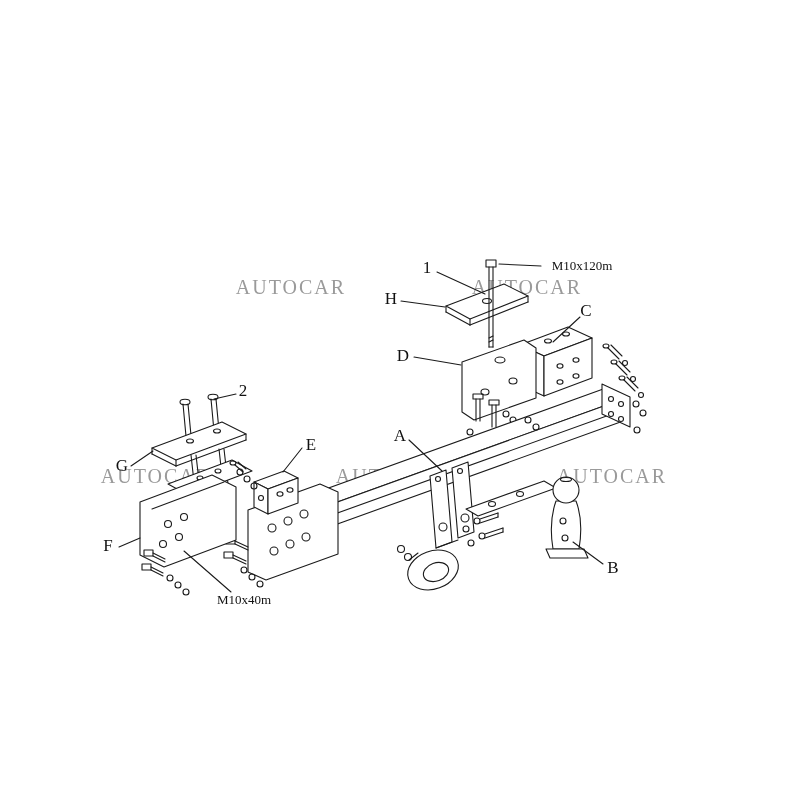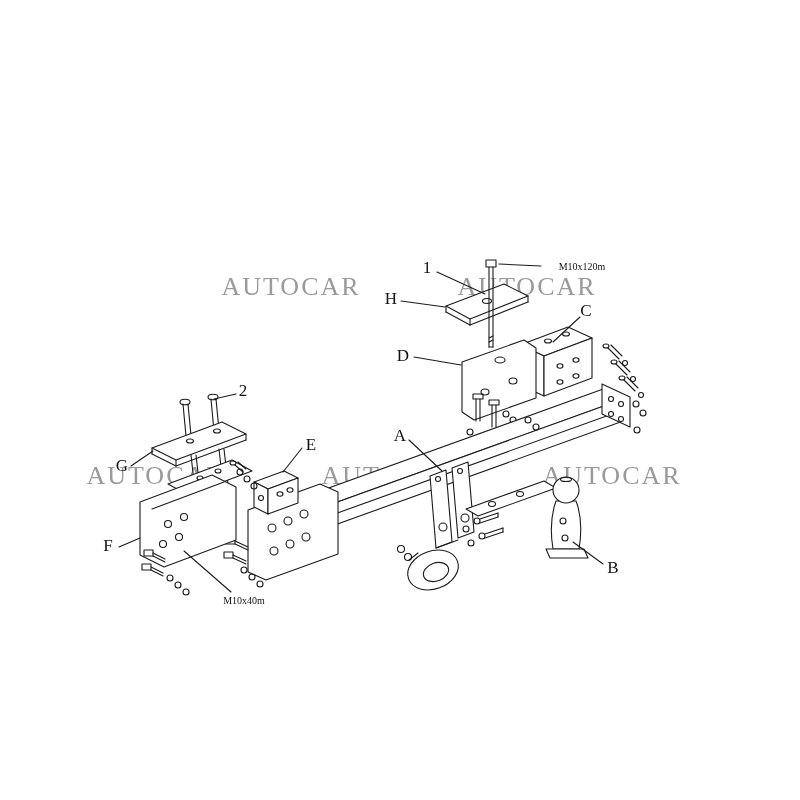--- a/index.html
+++ b/index.html
@@ -3,29 +3,29 @@
 <meta charset="utf-8">
 <style>
   html,body { margin:0; padding:0; background:#ffffff; }
   .stage {
     position:relative; width:800px; height:800px; background:#ffffff;
     overflow:hidden; font-family:"Liberation Serif", serif;
   }
   .stage svg { position:absolute; left:0; top:0; z-index:1; }
   .wm {
     position:absolute; z-index:0; transform:translate(-50%,-50%);
-    font-family:"Liberation Serif", serif; font-size:26px; color:#9a9a9a;
+    font-family:"Liberation Serif", serif; font-size:20px; color:#9a9a9a;
     letter-spacing:2px; white-space:nowrap; user-select:none;
   }
   .lbl {
     position:absolute; z-index:2; transform:translate(-50%,-50%);
     font-family:"Liberation Serif", serif; font-size:17px; color:#111111;
     white-space:nowrap;
   }
-  .lbl.spec { font-size:10px;text-align:center; }
+  .lbl.spec { font-size:13px;text-align:center; }
 </style>
 </head>
 <body>
 
 <div class="stage">
 
   <span class="wm" style="left:291px; top:287px">AUTOCAR</span>
   <span class="wm" style="left:527px; top:287px">AUTOCAR</span>
   <span class="wm" style="left:156px; top:476px">AUTOCAR</span>
   <span class="wm" style="left:391px; top:476px">AUTOCAR</span>

